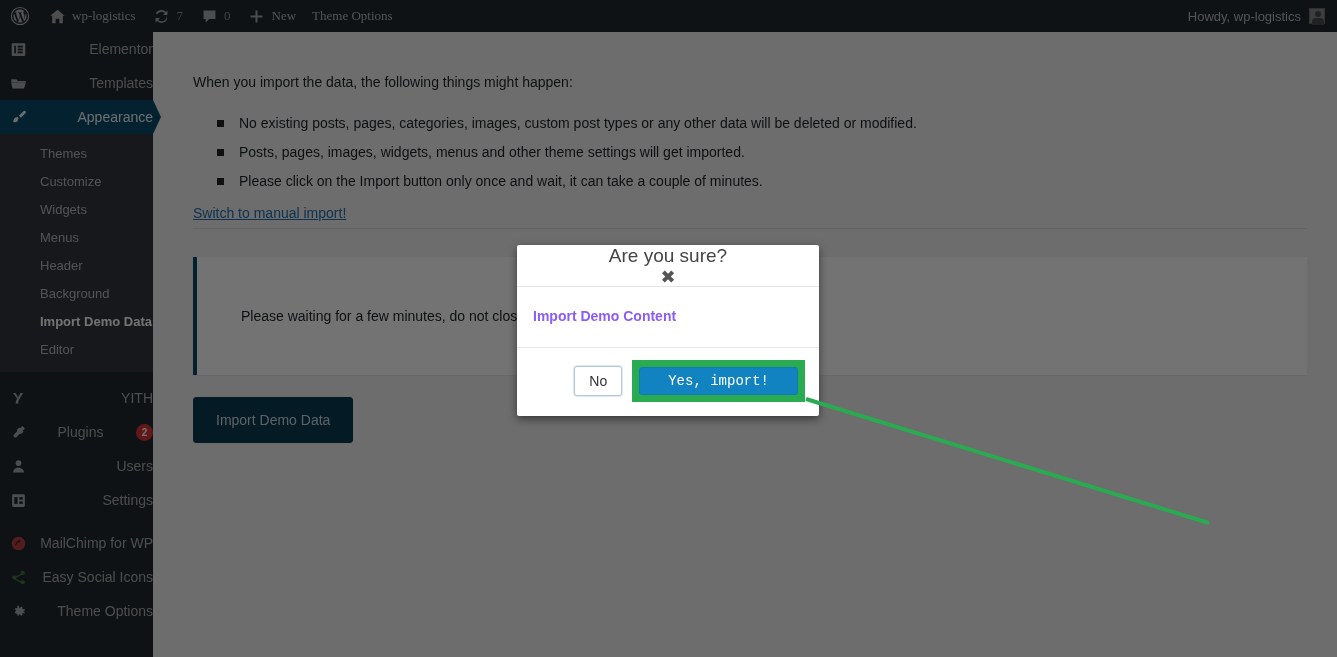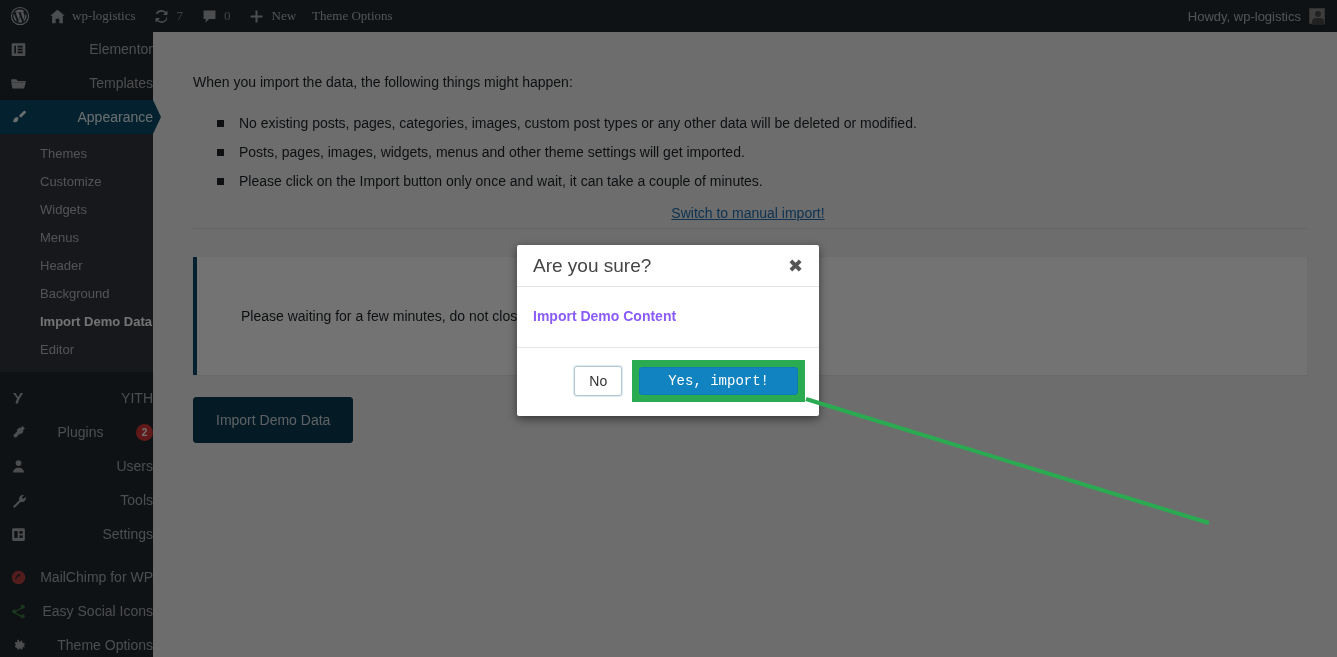--- a/index.html
+++ b/index.html
@@ -67,21 +67,21 @@
   .content {
     position: absolute; top: 32px; left: 153px; width: 1184px; height: 625px;
     background: #f1f1f1; overflow: hidden;
   }
   .content-inner { padding: 40px 30px 0 40px; }
   .lead { font-size: 14px; color: #1d2327; line-height: 1.5; }
   ul.bullets { list-style: none; margin: 20px 0 0 24px; }
   ul.bullets li { font-size: 14px; color: #1d2327; line-height: 1.5; margin-bottom: 8px; position: relative; padding-left: 22px; }
   ul.bullets li::before { content: ""; position: absolute; left: 0; top: 7px; width: 7px; height: 7px; background: #1d2327; }
 
-  .manual-row { text-align: center; margin-top: 12px; padding-right: 4px; }
+  .manual-row { text-align: left; margin-top: 12px; padding-right: 4px; }
   .manual-link { color: #2271b1; font-size: 14px; text-decoration: underline; }
 
   .hr { border-top: 1px solid #dcdcdc; margin-top: 6px; }
 
   .notice {
     margin-top: 28px; background: #ffffff; border-left: 4px solid #0a4b68;
     padding: 34px 20px 34px 44px; font-size: 14px; color: #1d2327;
     min-height: 118px; display: flex; align-items: center;
     box-shadow: 0 1px 1px rgba(0,0,0,.04);
   }
@@ -95,21 +95,21 @@
 
   
   .modal {
     position: absolute; left: 517px; top: 245px; width: 302px;
     background: #fff; z-index: 60;
     box-shadow: 0 3px 9px rgba(0,0,0,.5);
     border-radius: 2px;
   }
   .modal-head {
     height: 42px; display: flex; align-items: center; justify-content: space-between;
-    padding: 0 16px; border-bottom: 1px solid #e5e5e5;
+    padding: 0 16px; border-bottom: 1px solid #e5e5e5; flex-direction: column;
   }
   .modal-title { font-size: 19px; color: #444; font-weight: 400; }
   .modal-close { font-size: 18px; color: #555; line-height: 1; cursor: pointer; background: none; border: none; font-family: "Liberation Sans", sans-serif; }
   .modal-body { padding: 20px 16px 22px 16px; border-bottom: 1px solid #e5e5e5; }
   .modal-body-text { font-size: 14px; font-weight: bold; color: #8b5cf6; }
   .modal-foot { padding: 12px 14px 14px 14px; display: flex; justify-content: flex-end; align-items: center; gap: 10px; }
   .btn-no {
     background: #fff; border: 1px solid #b3c8d6; color: #333; font-size: 14px;
     padding: 0 14px; height: 30px; border-radius: 3px; cursor: pointer;
     box-shadow: 0 0 0 1px #dfe9f0; font-family: "Liberation Sans", sans-serif;
@@ -253,28 +253,20 @@
     <div class="menu-item">
       <span class="ico">
         <svg viewBox="0 0 20 20">
             <circle cx="10" cy="6" r="3.4"></circle>
             <path d="M3.6 17c0-3.5 2.9-5.6 6.4-5.6s6.4 2.1 6.4 5.6z"></path>
           </svg>
       </span>
       <span class="label">Users</span>
     </div>
 
-    <div class="menu-item">
-      <span class="ico">
-        <svg viewBox="0 0 20 20">
-            <path d="M16.7 3.8a4.6 4.6 0 0 0-5.9 5.9L3.5 17l1.8 1.8 7.3-7.3a4.6 4.6 0 0 0 5.9-5.9l-2.6 2.6-2.1-2.1z"></path>
-          </svg>
-      </span>
-      <span class="label">Tools</span>
-    </div>
 
     <div class="menu-item">
       <span class="ico">
         <svg viewBox="0 0 20 20">
             <rect x="2.5" y="2.5" width="15" height="15" rx="1.5"></rect>
             <rect x="5" y="6" width="4" height="8" fill="#23282d"></rect>
             <rect x="11" y="6" width="4" height="3" fill="#23282d"></rect>
             <rect x="11" y="11" width="4" height="3" fill="#23282d"></rect>
           </svg>
       </span>

